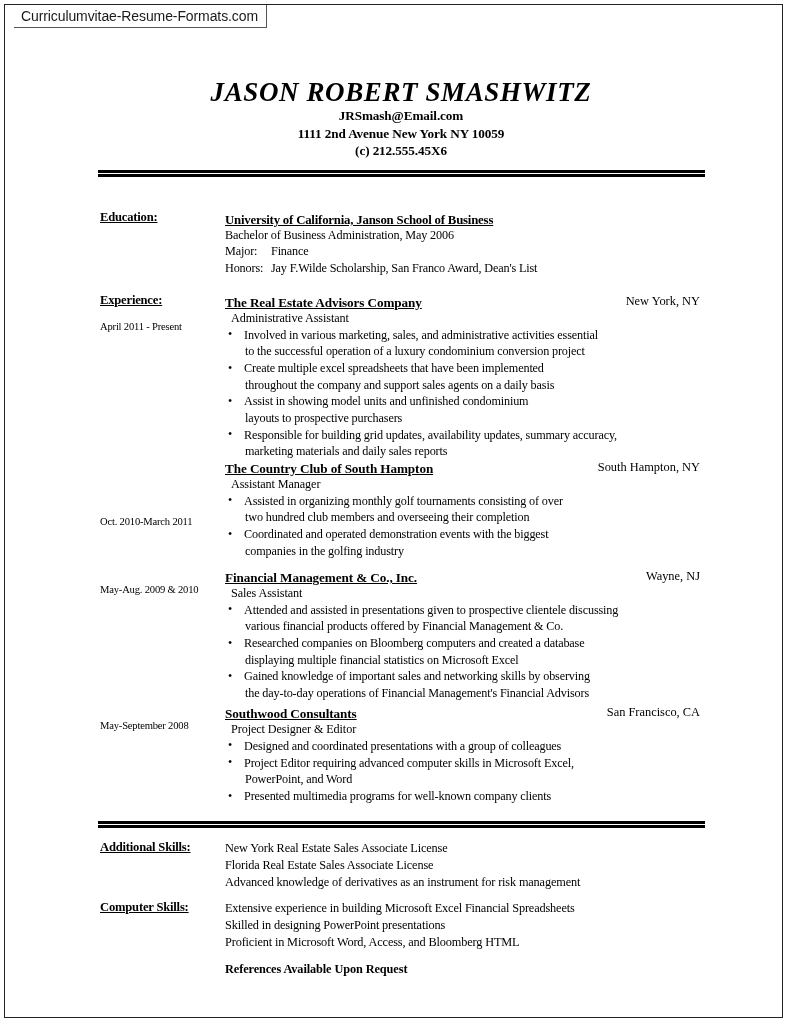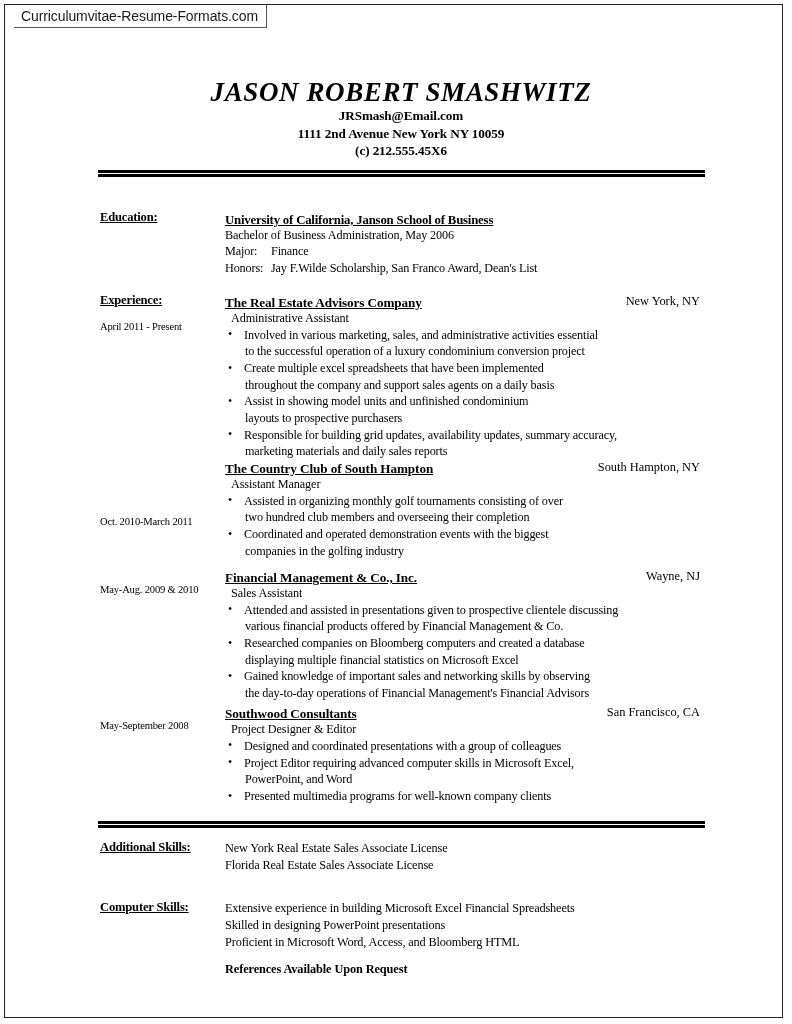--- a/index.html
+++ b/index.html
@@ -341,20 +341,21 @@
     </div>
   </div>
 
   <div class="rule rule-bottom"></div>
 
   <div class="row" style="top:835px;">
     <div class="label">Additional Skills:</div>
     <div class="content">
       <div class="skill-line">New York Real Estate Sales Associate License</div>
       <div class="skill-line">Florida Real Estate Sales Associate License</div>
+      <div class="skill-line">Advanced knowledge of derivatives as an instrument for risk management</div>
     </div>
   </div>
 
   <div class="row" style="top:895px;">
     <div class="label">Computer Skills:</div>
     <div class="content">
       <div class="skill-line">Extensive experience in building Microsoft Excel Financial Spreadsheets</div>
       <div class="skill-line">Skilled in designing PowerPoint presentations</div>
       <div class="skill-line">Proficient in Microsoft Word, Access, and Bloomberg HTML</div>
     </div>

